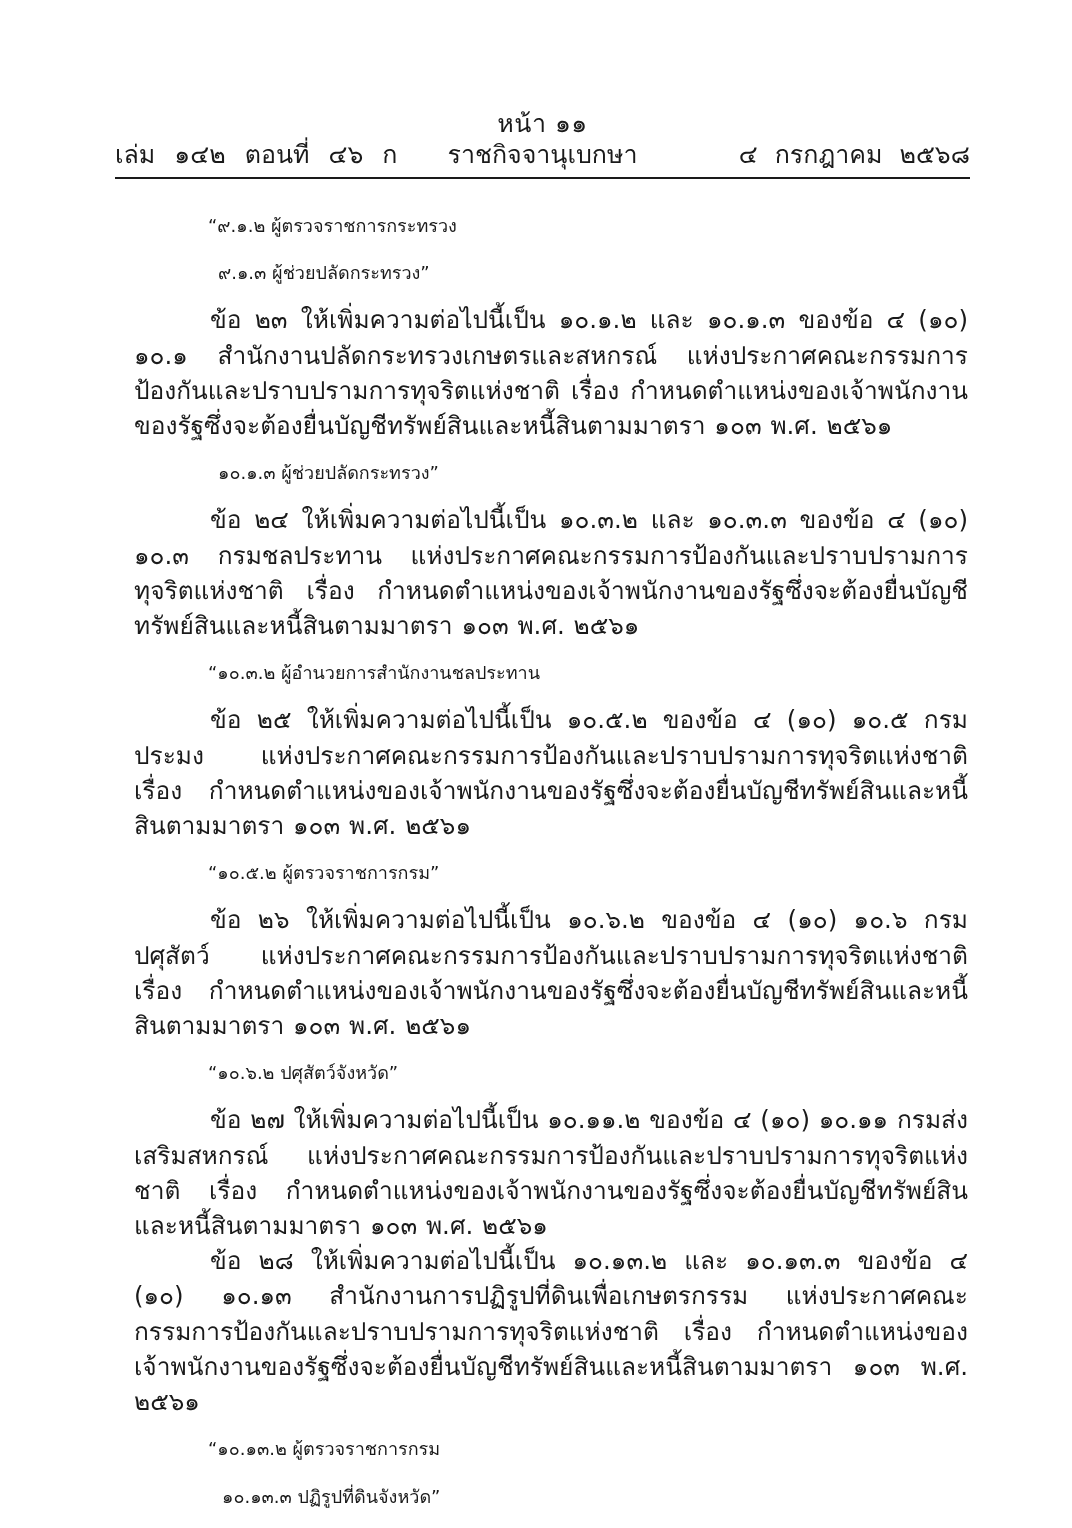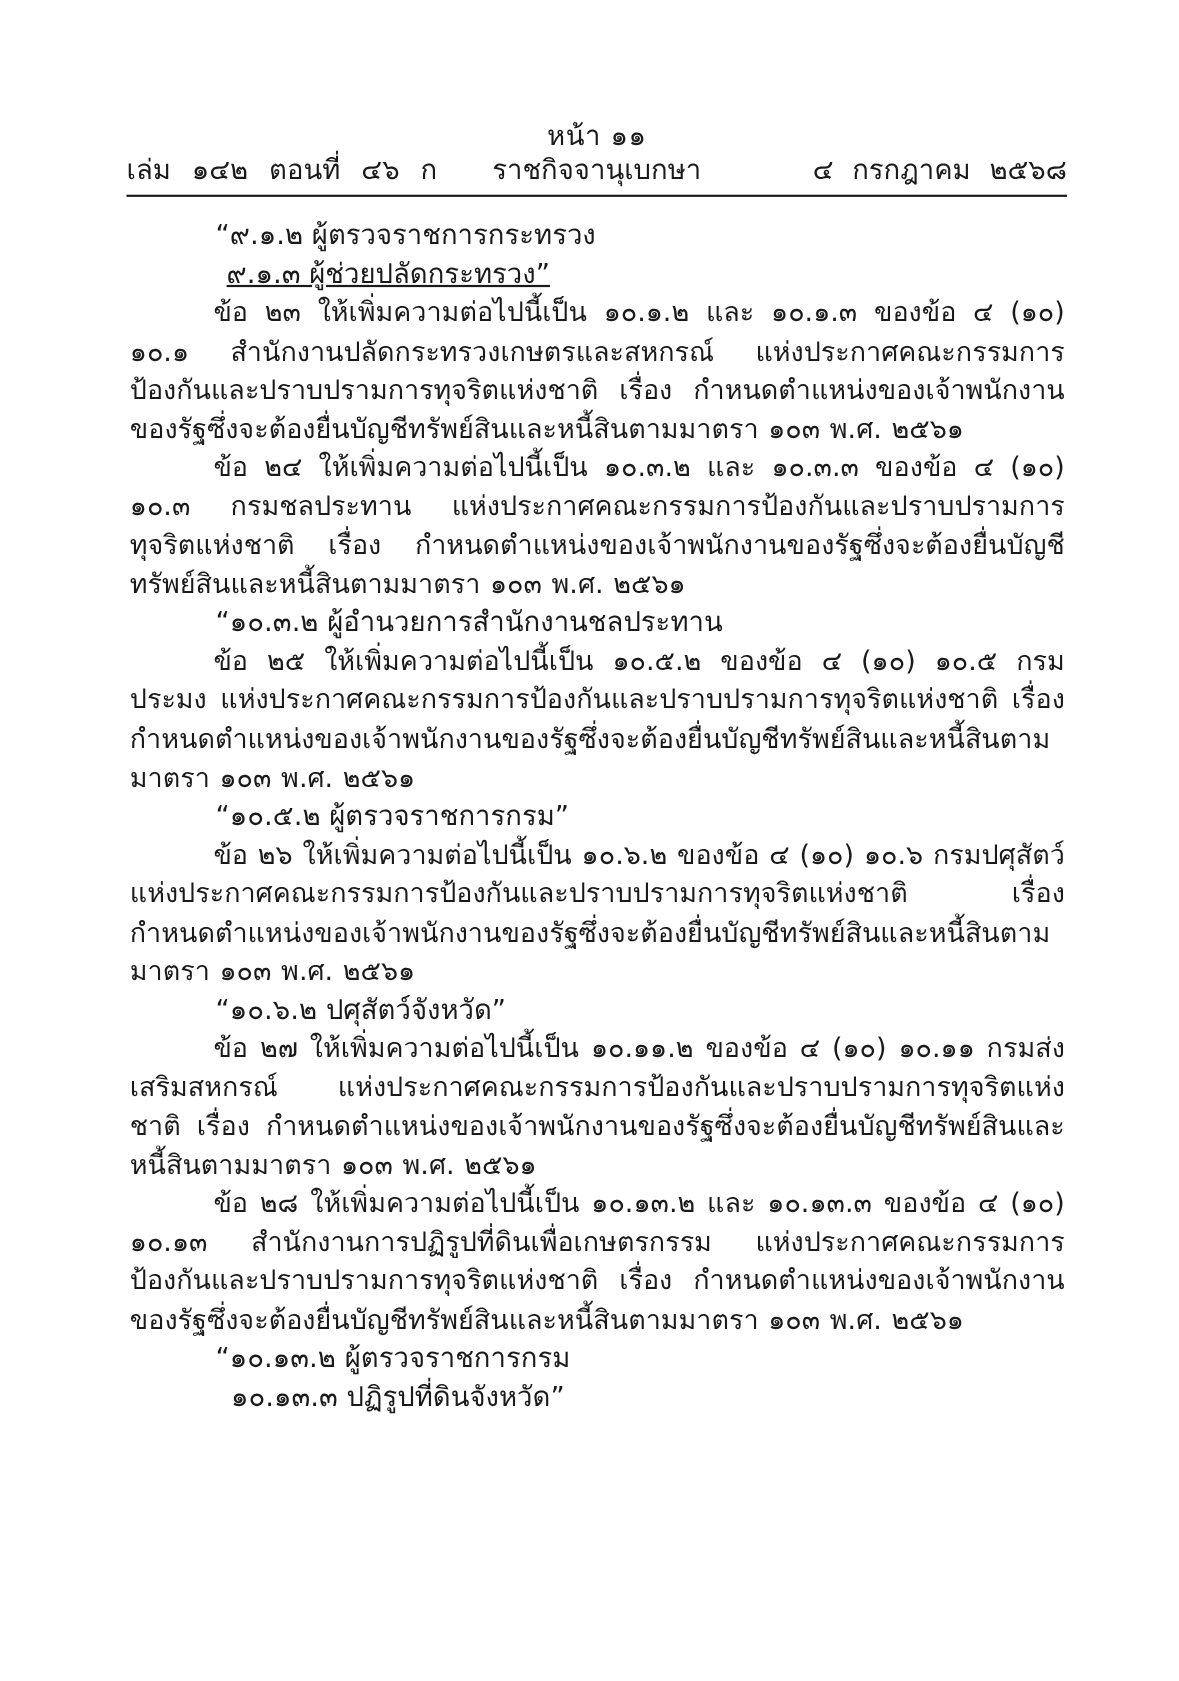--- a/index.html
+++ b/index.html
@@ -82,31 +82,31 @@
   .para {
     font-size: 24.5px;
     line-height: 35.2px;
     text-align: justify;
     text-justify: inter-word;
     margin: 0;
     word-spacing: 1px;
   }
   .para-indent {
     text-indent: 76px;
+    margin-left: 16px;
   }
   .quote-line {
-    font-size: 25px;
+    font-size: 18px;
     line-height: 35.2px;
-    margin: 0;
+    margin: 12px;
     padding-left: 78px;
     white-space: nowrap;
   }
   .quote-line.sub {
     padding-left: 88px;
-    text-decoration: underline;
   }
   .quote-line.sub-wide {
     padding-left: 92px;
   }
 </style>
 </head>
 <body>
 
 <div class="page">
 
@@ -133,20 +133,21 @@
     <div class="masthead-rule"></div>
   </div>
 
   <div class="content">
 
     <p class="quote-line">“๙.๑.๒  ผู้ตรวจราชการกระทรวง</p>
     <p class="quote-line sub">๙.๑.๓  ผู้ช่วยปลัดกระทรวง”</p>
 
     <p class="para para-indent">ข้อ ๒๓ ให้เพิ่มความต่อไปนี้เป็น ๑๐.๑.๒ และ ๑๐.๑.๓ ของข้อ ๔ (๑๐) ๑๐.๑ สำนักงานปลัดกระทรวงเกษตรและสหกรณ์  แห่งประกาศคณะกรรมการป้องกันและปราบปรามการทุจริตแห่งชาติ  เรื่อง  กำหนดตำแหน่งของเจ้าพนักงานของรัฐซึ่งจะต้องยื่นบัญชีทรัพย์สินและหนี้สินตามมาตรา  ๑๐๓  พ.ศ. ๒๕๖๑</p>
 
+    <p class="quote-line sub">๑๐.๑.๓  ผู้ช่วยปลัดกระทรวง”</p>
 
     <p class="para para-indent">ข้อ ๒๔ ให้เพิ่มความต่อไปนี้เป็น ๑๐.๓.๒ และ ๑๐.๓.๓ ของข้อ ๔ (๑๐) ๑๐.๓ กรมชลประทาน  แห่งประกาศคณะกรรมการป้องกันและปราบปรามการทุจริตแห่งชาติ  เรื่อง  กำหนดตำแหน่งของเจ้าพนักงานของรัฐซึ่งจะต้องยื่นบัญชีทรัพย์สินและหนี้สินตามมาตรา  ๑๐๓  พ.ศ. ๒๕๖๑</p>
 
     <p class="quote-line">“๑๐.๓.๒  ผู้อำนวยการสำนักงานชลประทาน</p>
 
     <p class="para para-indent">ข้อ ๒๕ ให้เพิ่มความต่อไปนี้เป็น ๑๐.๕.๒ ของข้อ ๔ (๑๐) ๑๐.๕ กรมประมง  แห่งประกาศคณะกรรมการป้องกันและปราบปรามการทุจริตแห่งชาติ  เรื่อง  กำหนดตำแหน่งของเจ้าพนักงานของรัฐซึ่งจะต้องยื่นบัญชีทรัพย์สินและหนี้สินตามมาตรา  ๑๐๓  พ.ศ. ๒๕๖๑</p>
 
     <p class="quote-line">“๑๐.๕.๒  ผู้ตรวจราชการกรม”</p>
 
     <p class="para para-indent">ข้อ ๒๖ ให้เพิ่มความต่อไปนี้เป็น ๑๐.๖.๒ ของข้อ ๔ (๑๐) ๑๐.๖ กรมปศุสัตว์  แห่งประกาศคณะกรรมการป้องกันและปราบปรามการทุจริตแห่งชาติ  เรื่อง  กำหนดตำแหน่งของเจ้าพนักงานของรัฐซึ่งจะต้องยื่นบัญชีทรัพย์สินและหนี้สินตามมาตรา  ๑๐๓  พ.ศ. ๒๕๖๑</p>

